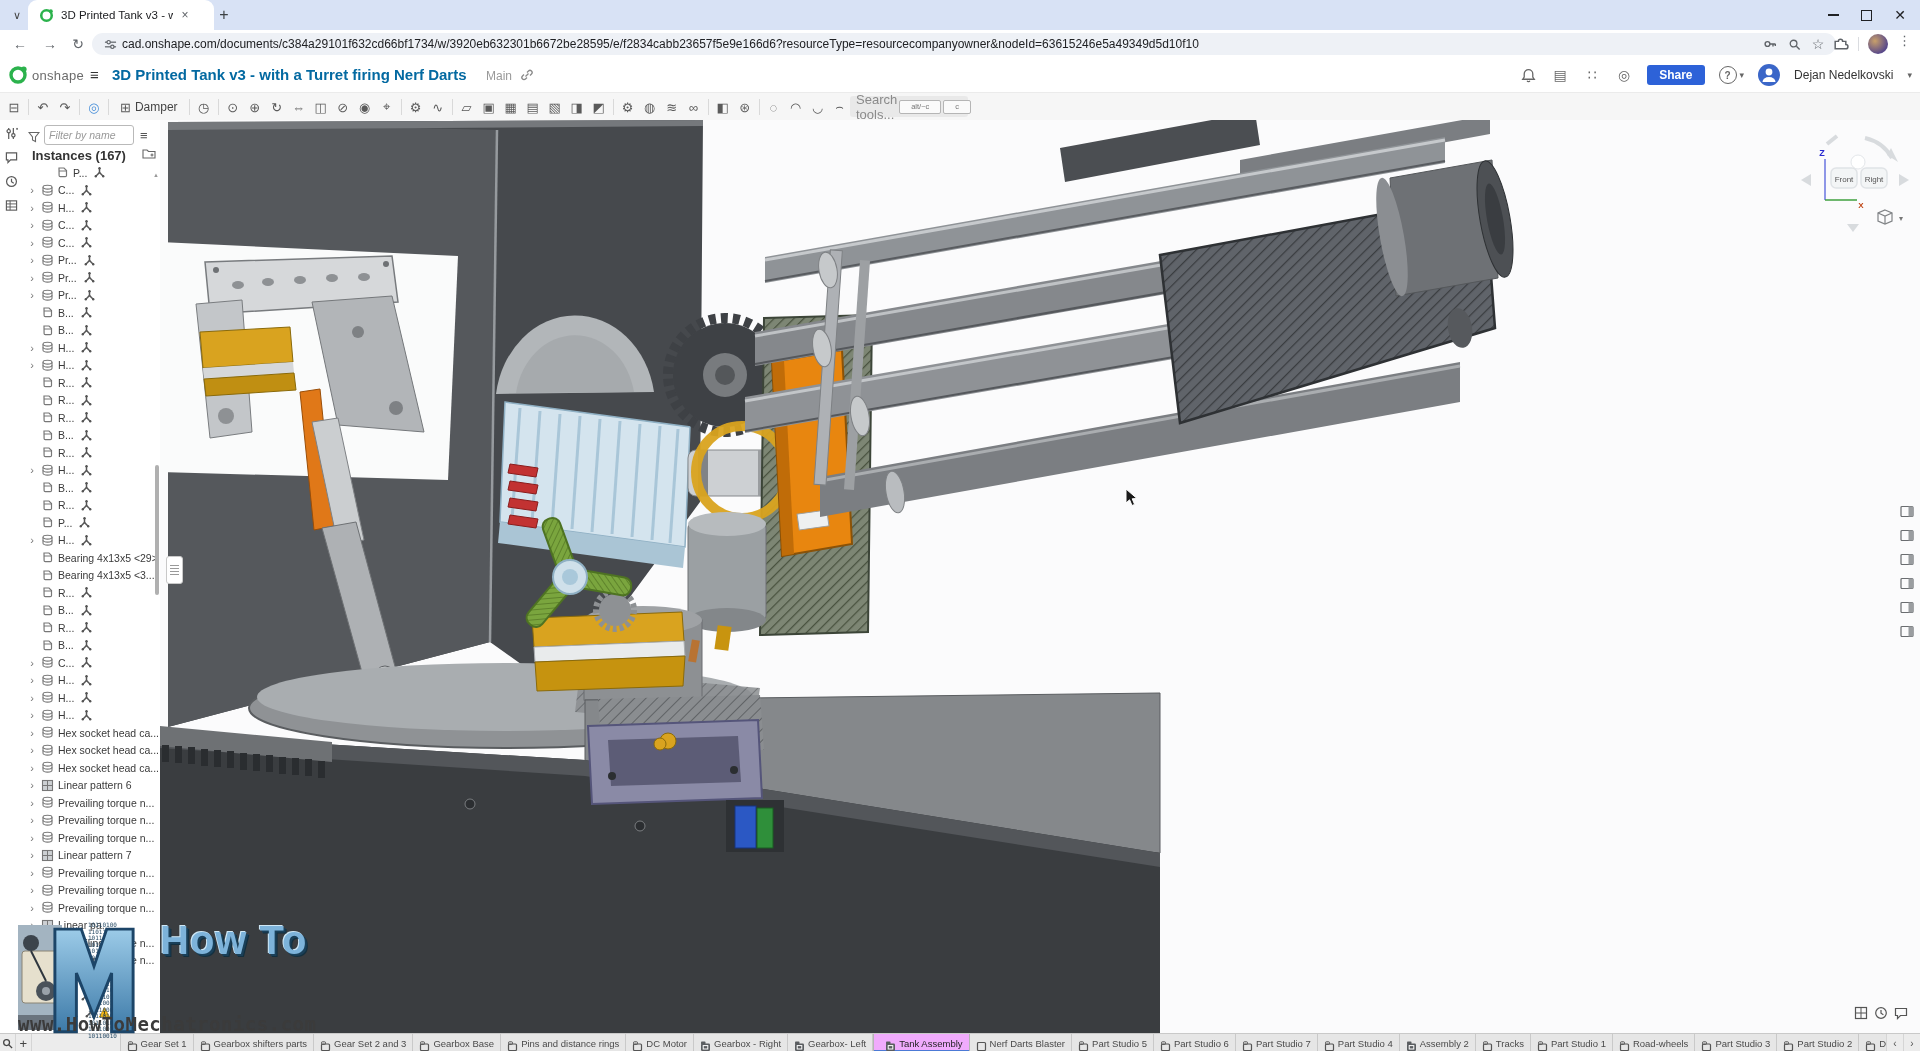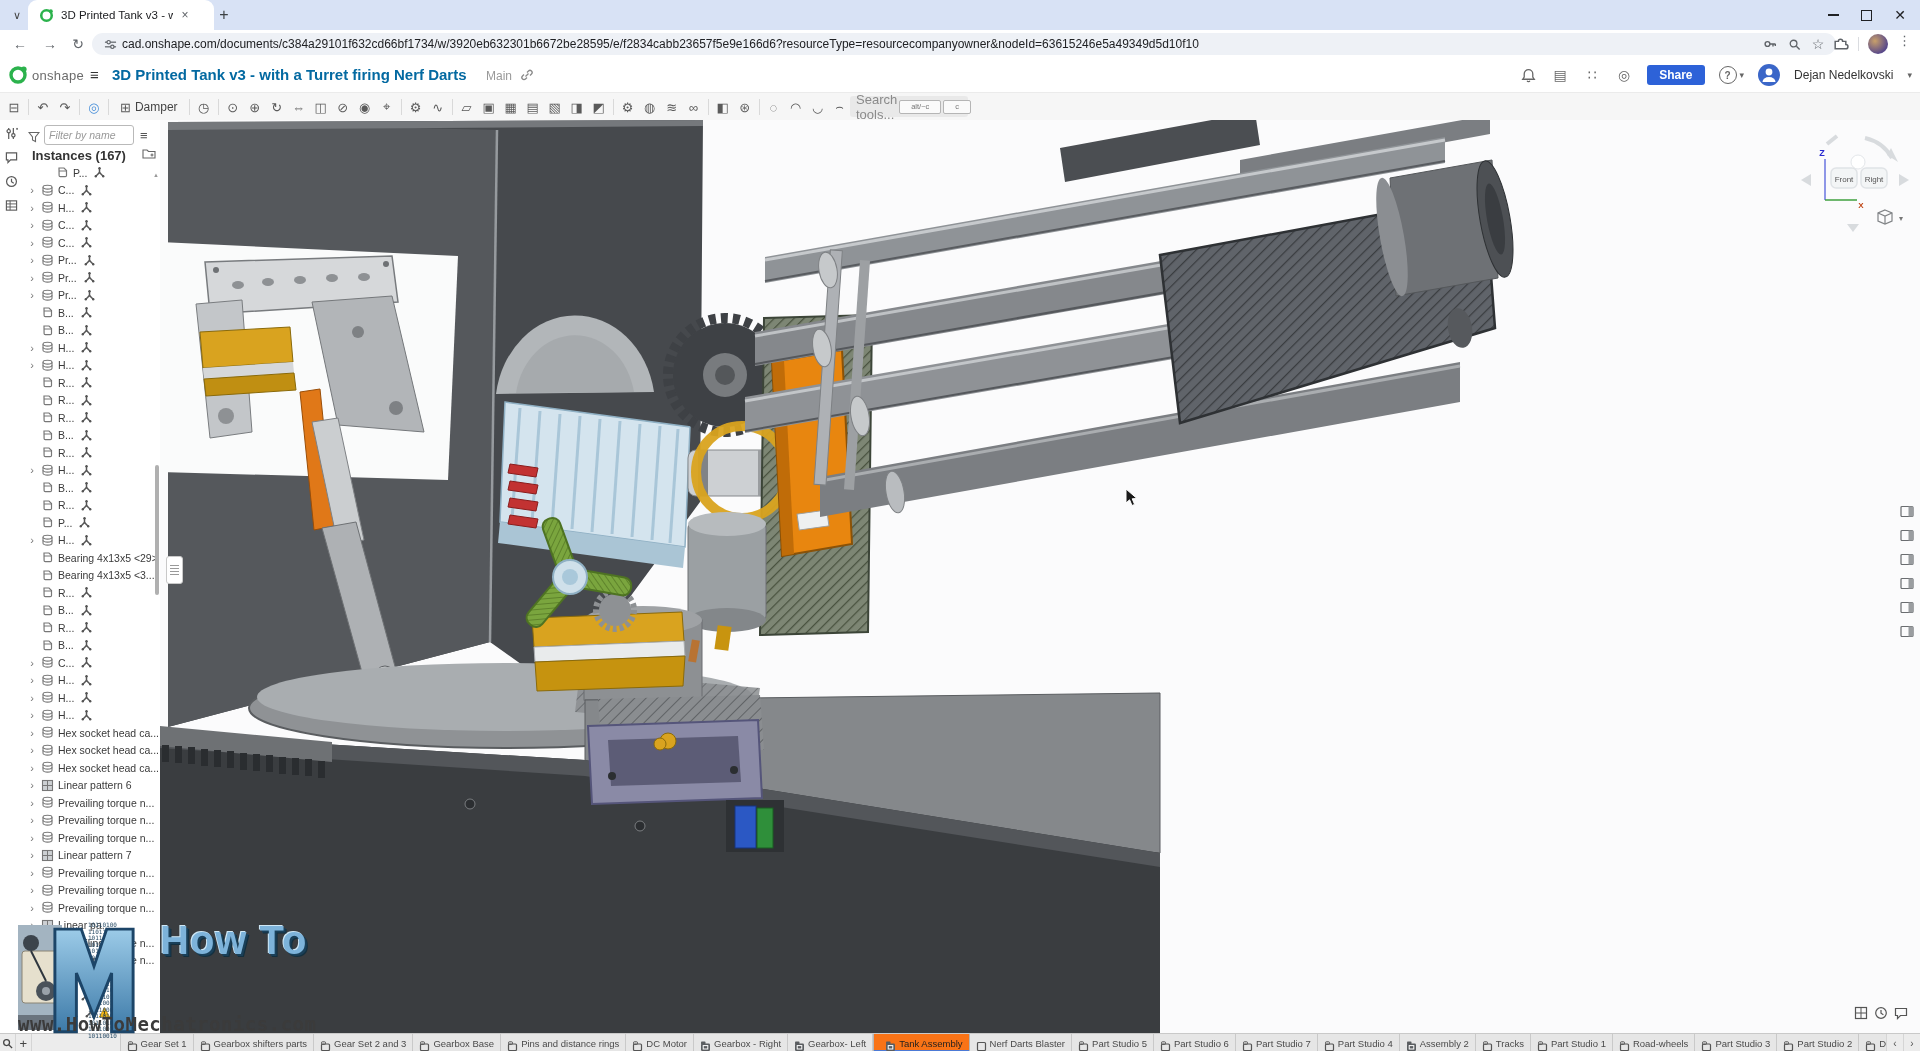--- a/index.html
+++ b/index.html
@@ -92,21 +92,21 @@
   #corner-ics{position:absolute;left:1694px;top:886px;display:flex;gap:6px;}
   .cic{width:14px;height:14px;}
   #cursor{position:absolute;left:965px;top:368px;width:14px;height:20px;}
 
   
   #tabbar{position:absolute;left:0;top:1033px;width:1920px;height:18px;background:#ececec;border-top:1px solid #c9c9c9;display:flex;align-items:stretch;overflow:hidden;}
   .barbtn{width:22px;display:flex;align-items:center;justify-content:center;border-right:1px solid #d5d5d5;color:#444;}
   #tab-spacer{width:130px;border-right:1px solid #c9c9c9;}
   .dtab{display:flex;align-items:center;gap:3px;padding:0 6px;border-right:1px solid #c9c9c9;background:#e6e6e6;flex:0 0 auto;}
   .dtab .dtlab{font-size:9.5px;color:#4a4a4a;white-space:nowrap;}
-  .dtab.active{background:#f97316;border-right:1px solid #b5b5b5;border-left:1px solid #b5b5b5;box-shadow:inset 0 -2px 0 #4c7ad6;padding-left:11px;}
+  .dtab.active{background:#f0abfc;border-right:1px solid #b5b5b5;border-left:1px solid #b5b5b5;box-shadow:inset 0 -2px 0 #4c7ad6;padding-left:11px;}
   .dtab.active .dtlab{color:#1f1f1f;}
   .dtico{width:11px;height:11px;flex:0 0 auto;}
   #tabnav{position:absolute;right:0;top:1033px;height:18px;display:flex;background:#ececec;border-top:1px solid #c9c9c9;}
   #tabnav div{width:16px;display:flex;align-items:center;justify-content:center;font-size:10px;color:#555;border-left:1px solid #d5d5d5;}
 
   
   #wm-photo{position:absolute;left:18px;top:925px;width:44px;height:105px;z-index:70;}
   #wm-binary{position:absolute;left:88px;top:922px;width:36px;height:116px;z-index:70;font-family:"DejaVu Sans Mono",monospace;font-size:6px;line-height:6.5px;color:#274b66;word-break:break-all;overflow:hidden;}
   #wm-m{position:absolute;left:50px;top:918px;width:88px;height:120px;z-index:71;}
   #wm-l1{position:absolute;left:160px;top:918px;z-index:71;font-size:40px;font-weight:bold;color:#7db3da;letter-spacing:1px;text-shadow:2px 2px 0 #1a4059,3px 3px 0 #14303f,-1px -1px 0 #cfe8f6;}

